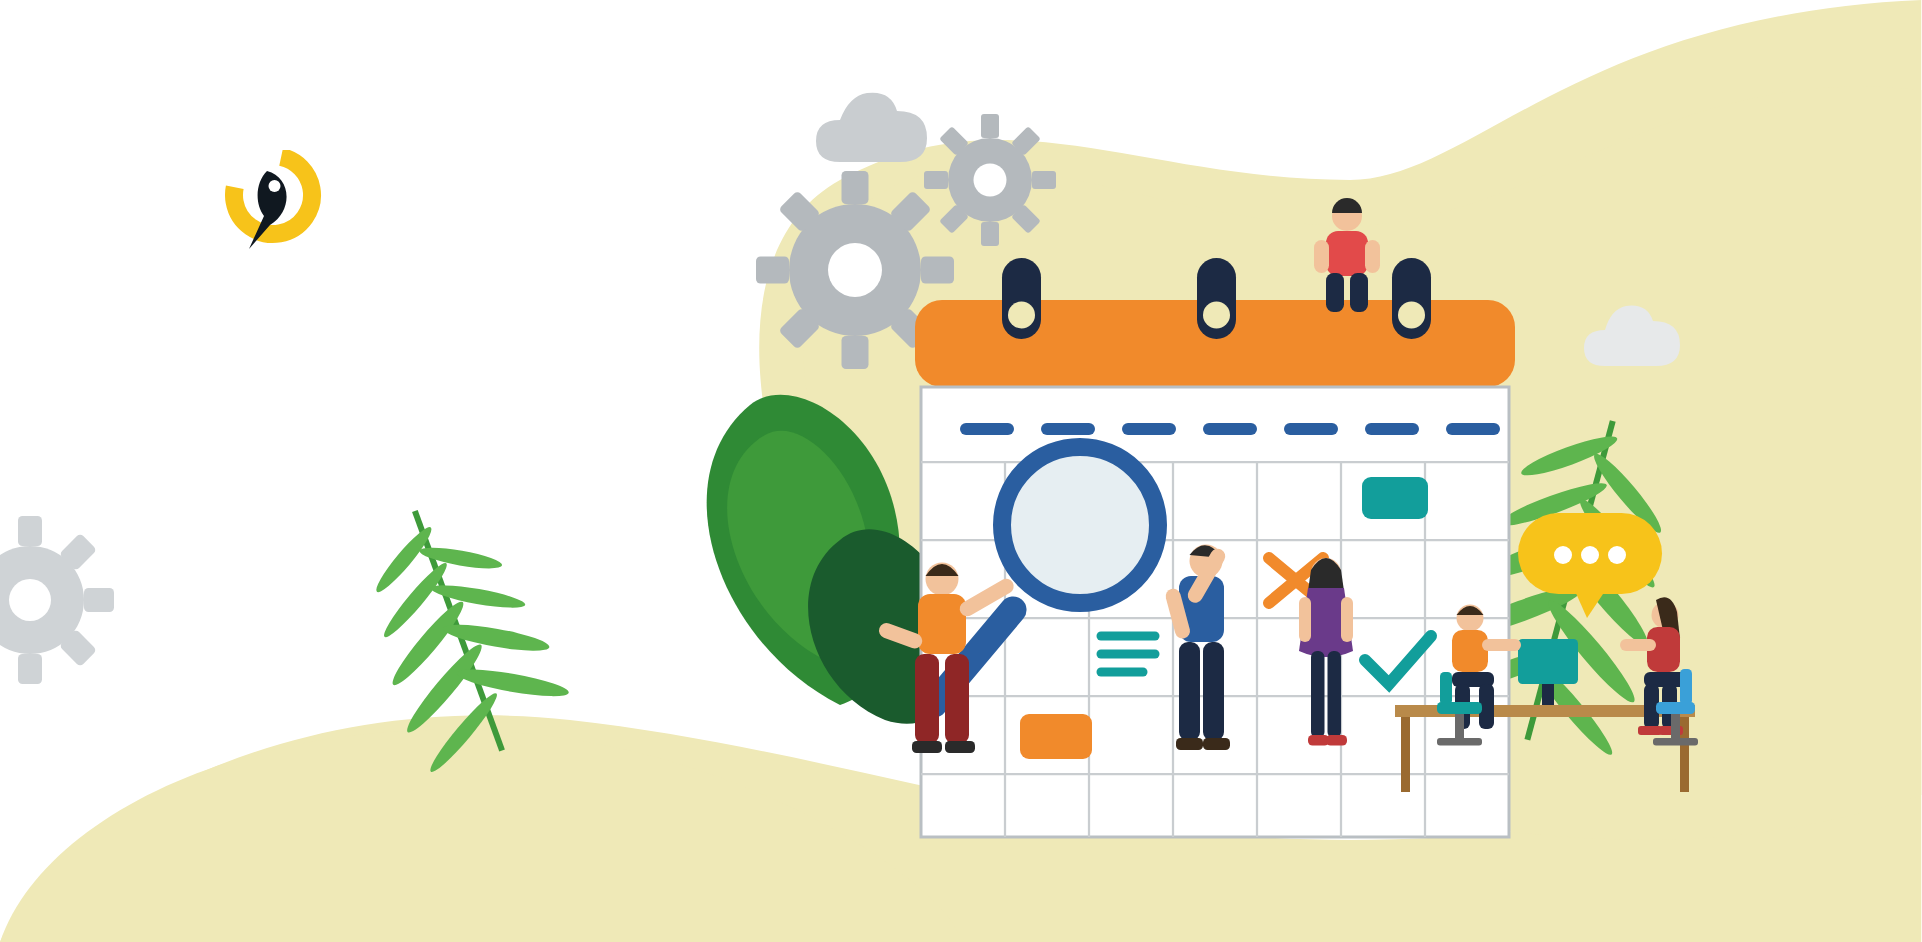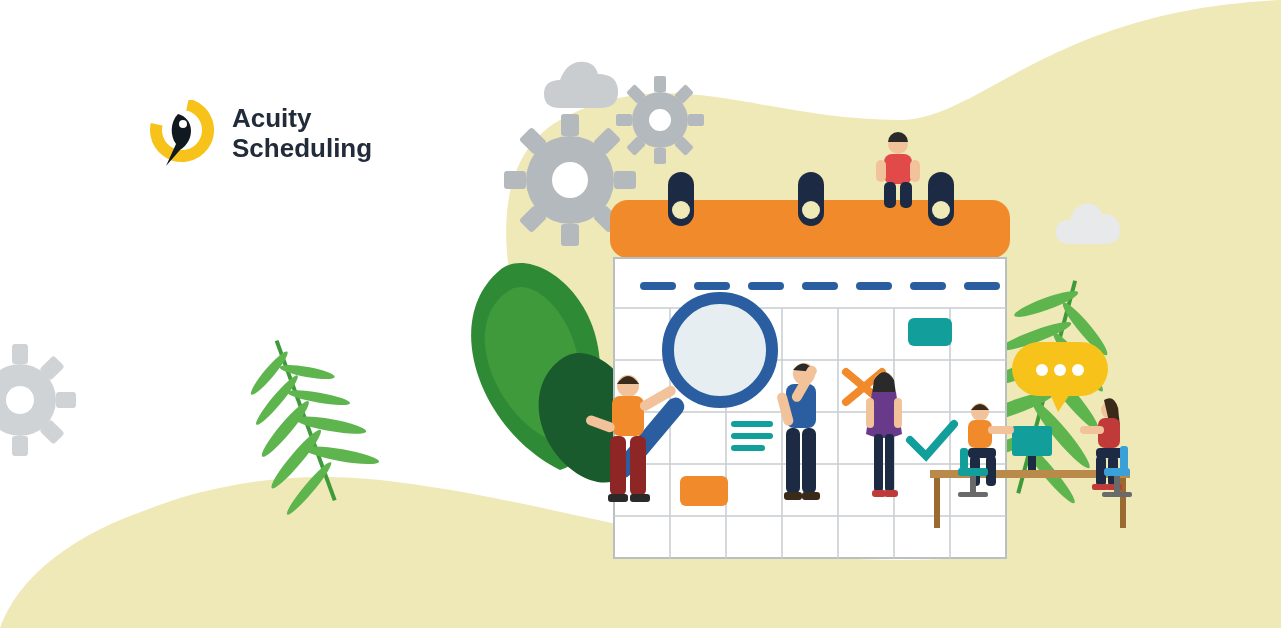--- a/index.html
+++ b/index.html
@@ -297,17 +297,13 @@
 </svg>
 
 <div class="logo-block">
   <div class="logo-mark">
     <svg viewBox="0 0 68 68" width="68" height="68">
       <circle cx="32" cy="30" r="26" fill="none" stroke="#f7c31a" stroke-width="12" stroke-dasharray="122 200" stroke-dashoffset="-10" transform="rotate(-100 32 30)"></circle>
       <path d="M28 14 C 44 18 46 40 30 50 L 16 66 L 26 44 C 20 36 20 22 28 14 Z" fill="#101820"></path>
       <circle cx="33" cy="24" r="4" fill="#ffffff"></circle>
     </svg>
   </div>
-  <div class="logo-text">
-    <div>Acuity</div>
-    <div>Scheduling</div>
-  </div>
 </div>
 
 </body></html>

